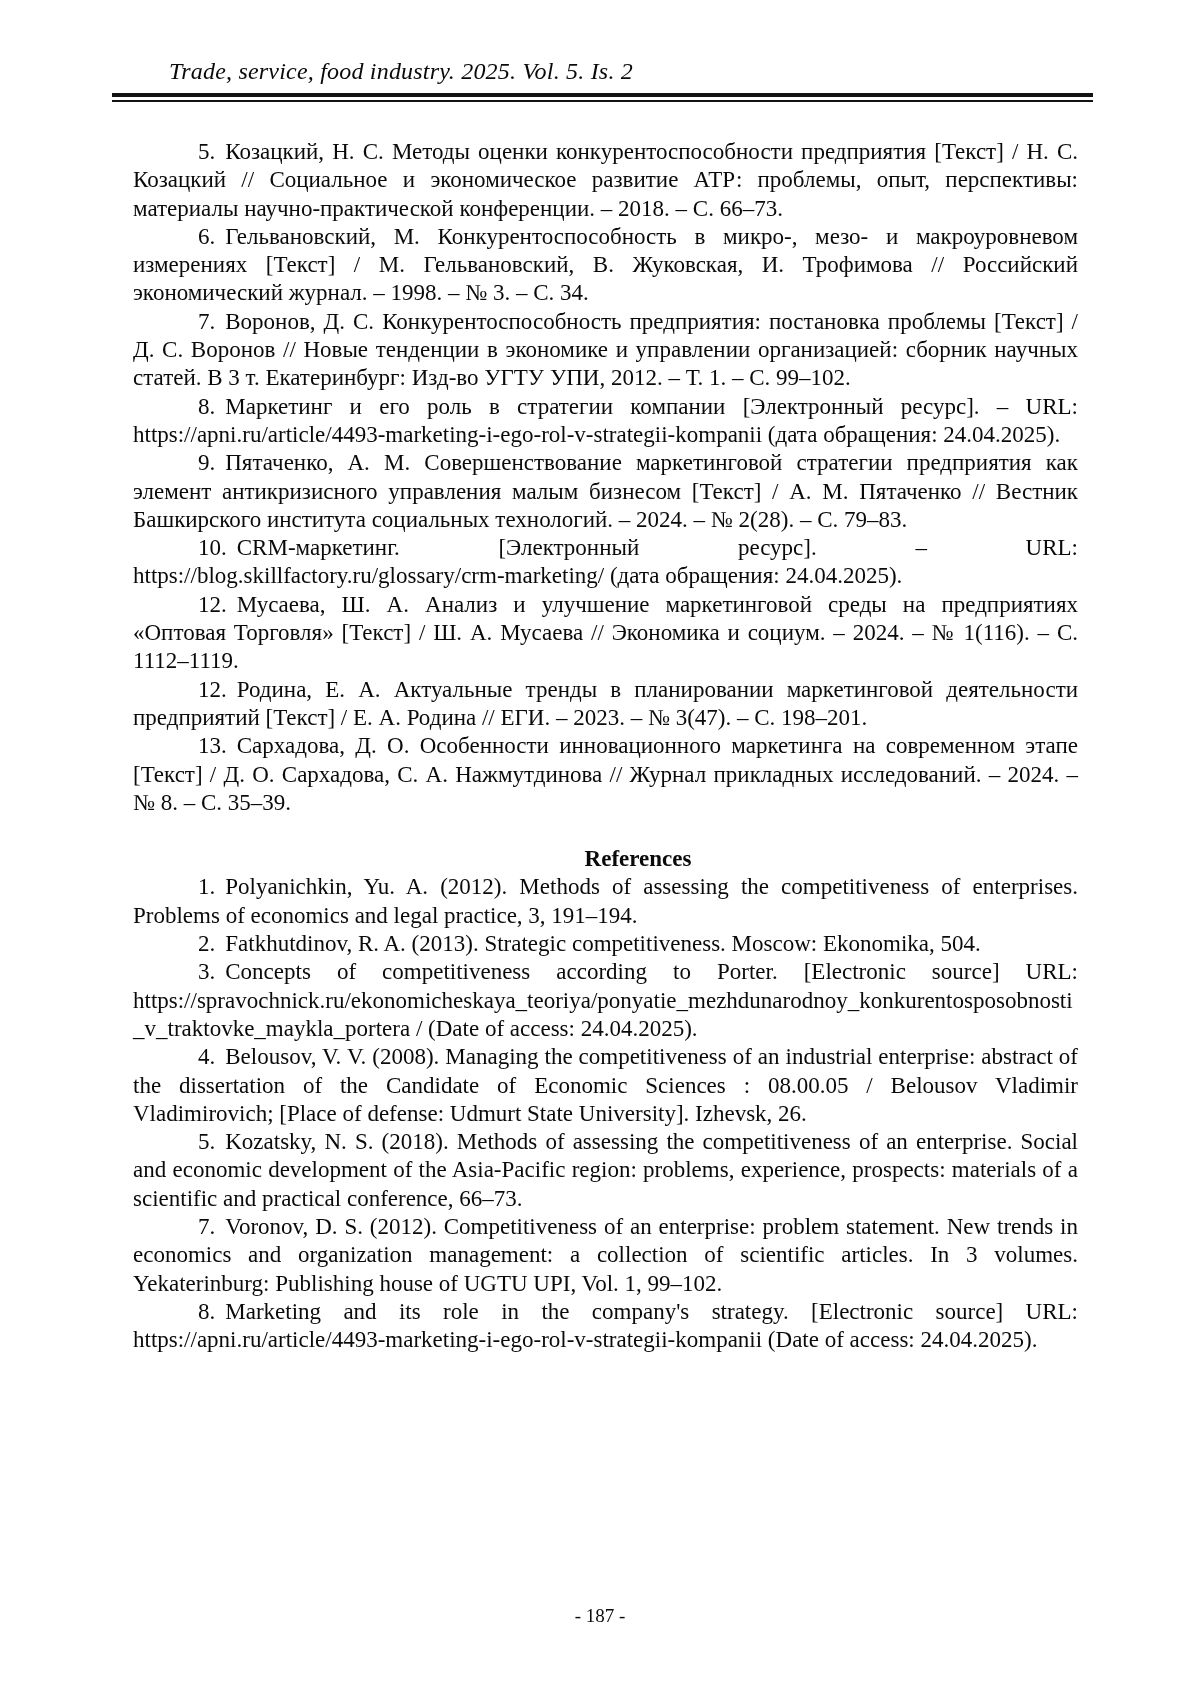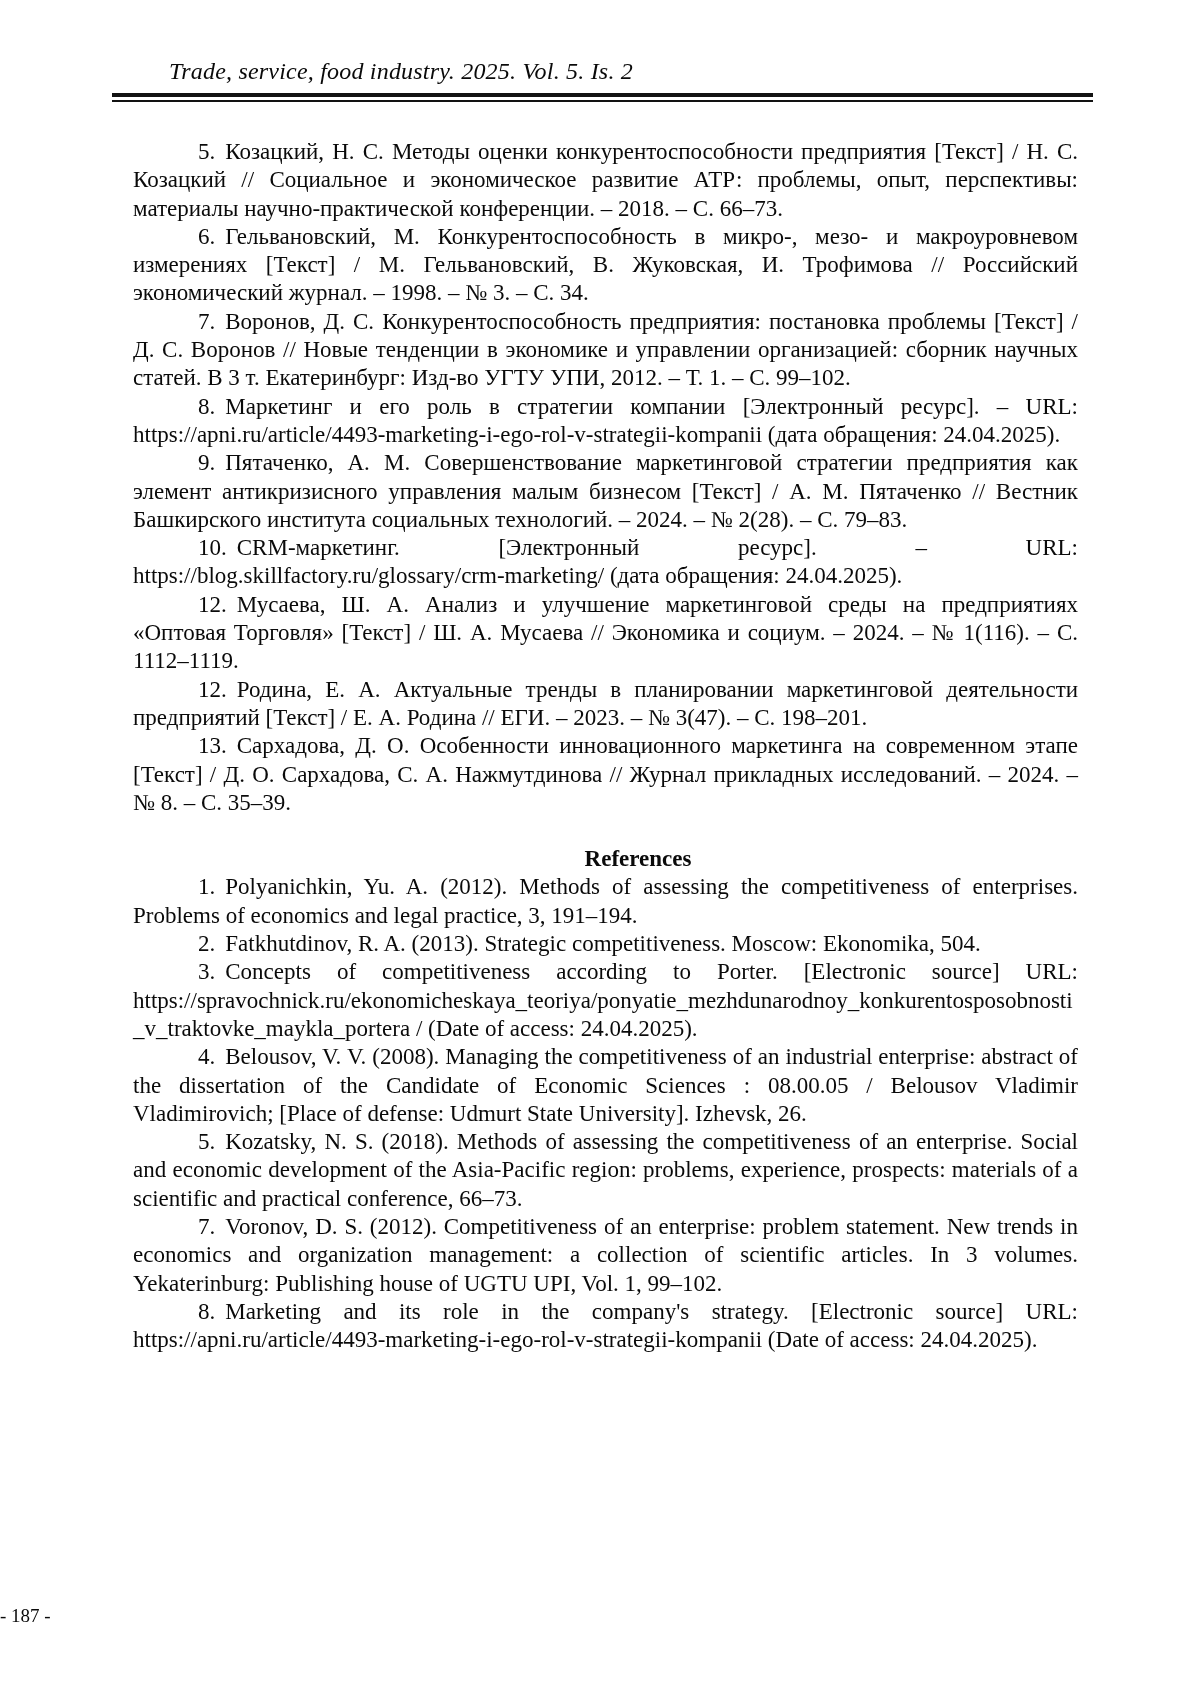--- a/index.html
+++ b/index.html
@@ -52,20 +52,21 @@
     text-align: center;
   }
   .ref-num {
     padding-right: 10px;
   }
   .page-footer {
     position: absolute;
     left: 0;
     right: 0;
     bottom: 69px;
+    text-align: center;
     font-size: 19px;
     line-height: 24px;
   }
 </style>
 </head>
 <body>
 
 <div class="page">
 
   <div class="journal-header">Trade, service, food industry. 2025. Vol. 5. Is. 2</div>

